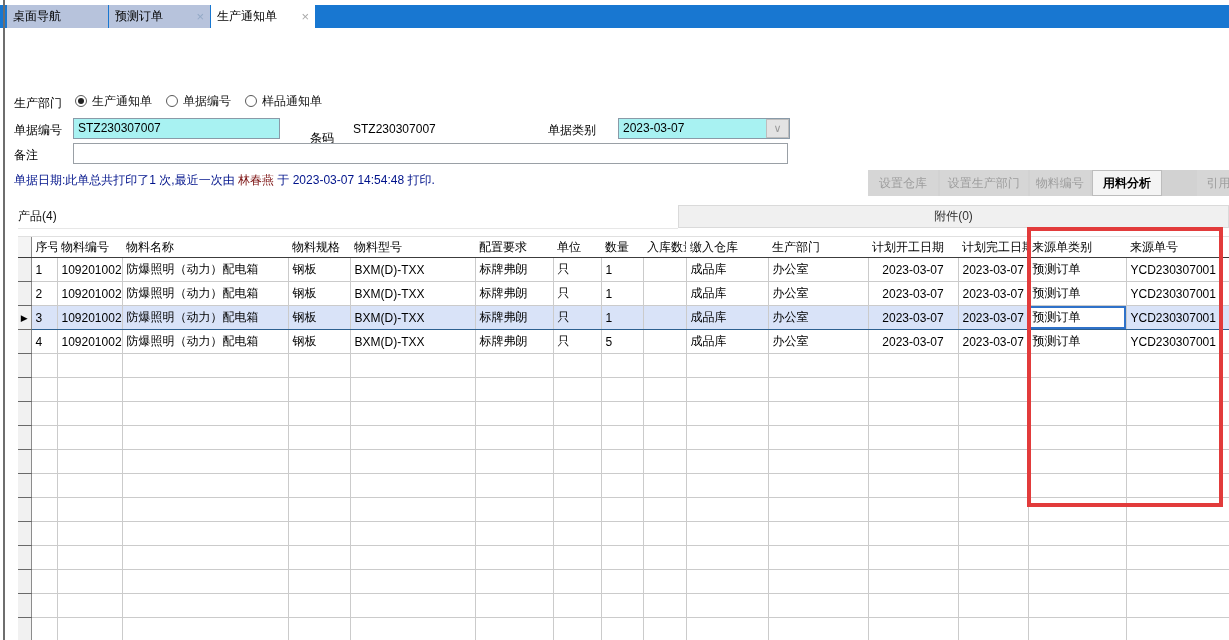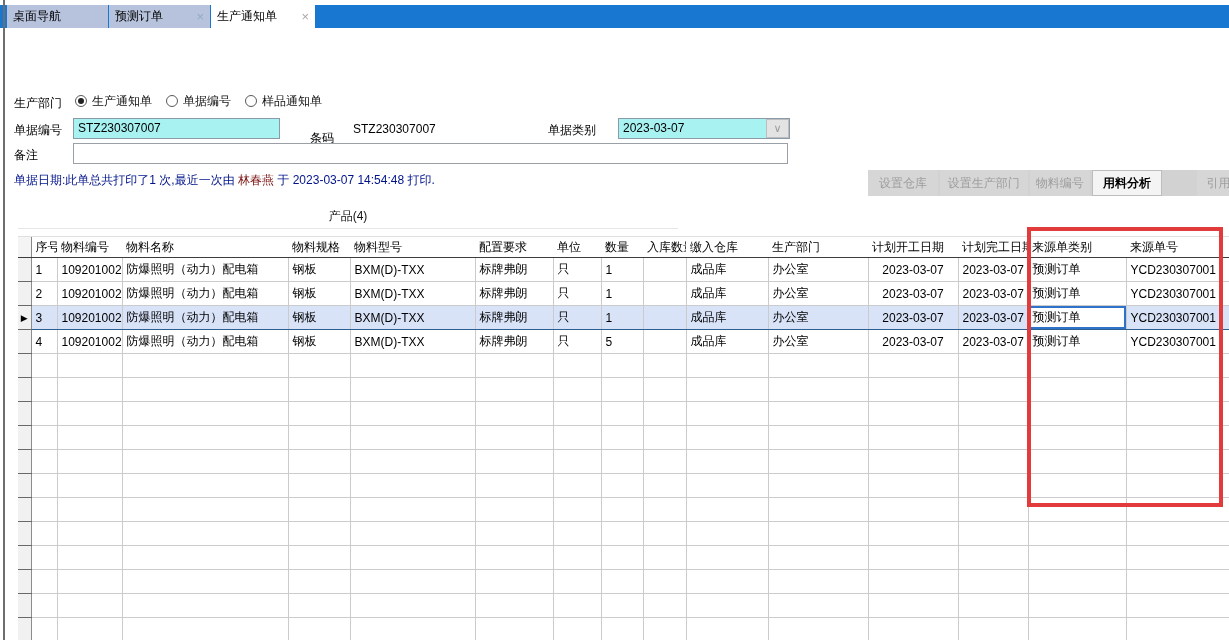--- a/index.html
+++ b/index.html
@@ -28,21 +28,21 @@
   .combo-btn{position:absolute; width:23px; height:19px; background:#e3e3e3; border:1px solid #bdbdbd; box-sizing:border-box; color:#9a9a9a; text-align:center; line-height:16px; font-size:11px;}
   .static-value{position:absolute; color:#000;}
   
   .printinfo{position:absolute; left:14px; top:172px; white-space:nowrap;}
   
   .btnstrip{position:absolute; left:868px; top:170px; height:26px; width:372px; background:#d2d2d2; display:flex; align-items:stretch; gap:2px;}
   .abtn{background:#d6d6d6; color:#9d9d9d; border:none; display:flex; align-items:center; justify-content:center; box-sizing:border-box; font-size:12px;}
   .abtn.on{background:#f4f4f4; color:#000; border:1px solid #bdbdbd; font-weight:bold;}
   .abtn-spacer{width:32px; background:#d2d2d2;}
   
-  .dtab-left{position:absolute; left:18px; top:205px; width:660px; height:23px; background:#ffffff; display:flex; align-items:center; justify-content:center; border-bottom:1px solid #e7e7e7;}
+  .dtab-left{position:absolute; left:18px; top:205px; width:660px; height:23px; background:#ffffff; display:flex; align-items:center; border-bottom:1px solid #e7e7e7;}
   .dtab-right{position:absolute; left:678px; top:205px; width:551px; height:23px; background:#f0f0f0; border:1px solid #dadada; box-sizing:border-box; display:flex; align-items:center; justify-content:center; color:#333;}
   
   .gridwrap{position:absolute; left:18px; top:236px; width:1211px; height:404px; overflow:hidden; border-top:1px solid #e0e0e0;}
   table.grid{border-collapse:collapse; table-layout:fixed; width:1211px; font-size:12px;}
   .grid th{height:20px; font-weight:normal; text-align:left; padding:0 4px; border-bottom:1px solid #3c3c3c; white-space:nowrap; overflow:hidden; color:#000; background:#fff;}
   .grid th.selh{background:#f4f4f4; border-right:1px solid #888; padding:0;}
   .grid td{height:23px; padding:0 4px; border-right:1px solid #cbcbcb; border-bottom:1px solid #cbcbcb; white-space:nowrap; overflow:hidden; background:#fff; color:#000;}
   .grid td.sel{background:#f1f1f1; border-right:1px solid #8c8c8c; border-bottom:1px solid #6a6a6a; padding:0; text-align:center; font-size:9px; color:#000;}
   .grid tr.selected td:not(.sel){background:#d9e3f8; border-top:1px solid #2d6090; border-bottom:1px solid #2d6090;}
   .grid td.focus{background:#ffffff !important; box-shadow:inset 0 0 0 2px #2f72c9;}
@@ -99,20 +99,23 @@
       <div class="abtn" style="width: 72px;">设置仓库</div>
       <div class="abtn" style="width: 90px;">设置生产部门</div>
       <div class="abtn" style="width: 62px;">物料编号</div>
       <div class="abtn on" style="width: 72px;">用料分析</div>
       <div class="abtn-spacer"></div>
       <div class="abtn" style="width: 44px;">引用</div>
     </div>
 
   <div class="dtab-left">
     <span>产品(4)</span>
+  </div>
+  <div class="dtab-right">
+    <span>附件(0)</span>
   </div>
 
   <div class="gridwrap">
     <table class="grid">
       <colgroup>
           <col style="width: 13px;">
           <col style="width: 26px;">
           <col style="width: 65px;">
           <col style="width: 166px;">
           <col style="width: 62px;">

